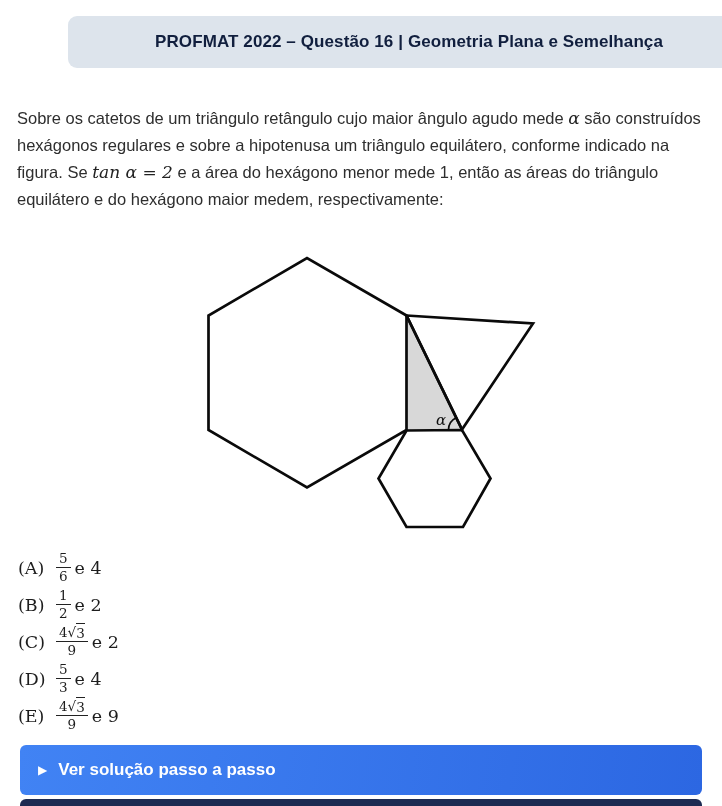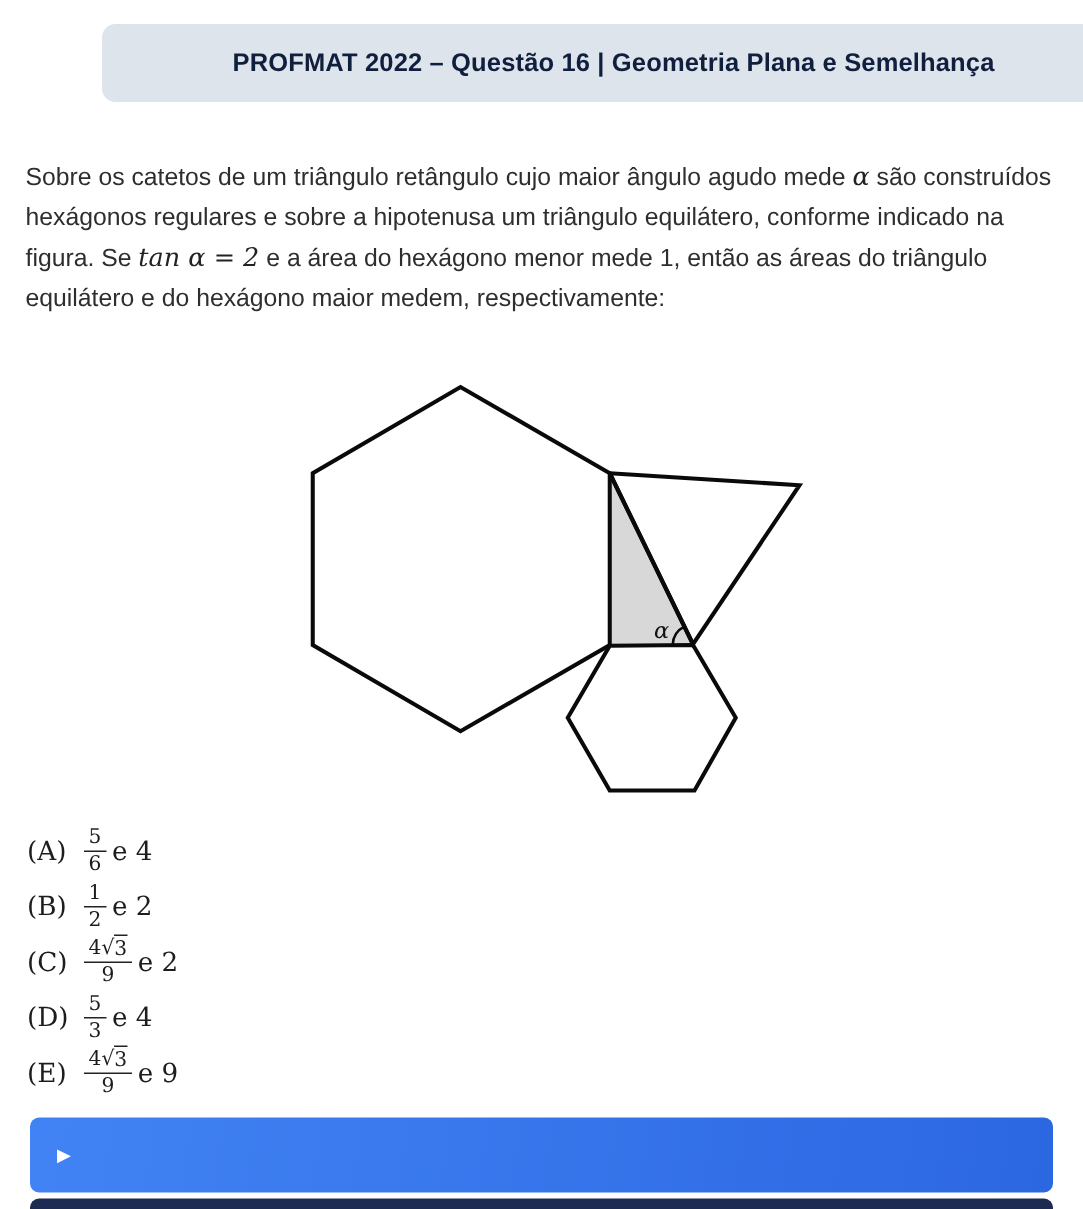--- a/index.html
+++ b/index.html
@@ -122,17 +122,18 @@
         <span class="frac">
           <span class="num">4√<span class="rad">3</span></span>
           <span class="den">9</span>
         </span>
         <span class="opt-tail">e 9</span>
       </div>
     </div>
 
   <button class="sol-btn">
     <span class="play">▶</span>
+    <span class="lbl">Ver solução passo a passo</span>
   </button>
 
   <div class="bottom-strip"></div>
 
 </div>
 
 </body></html>

